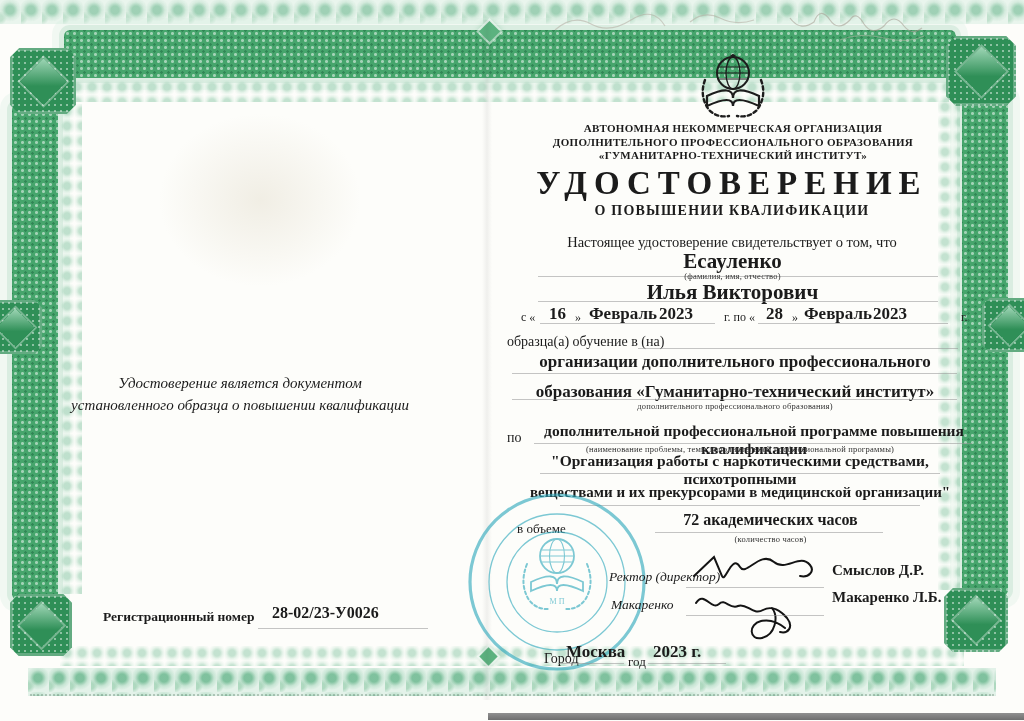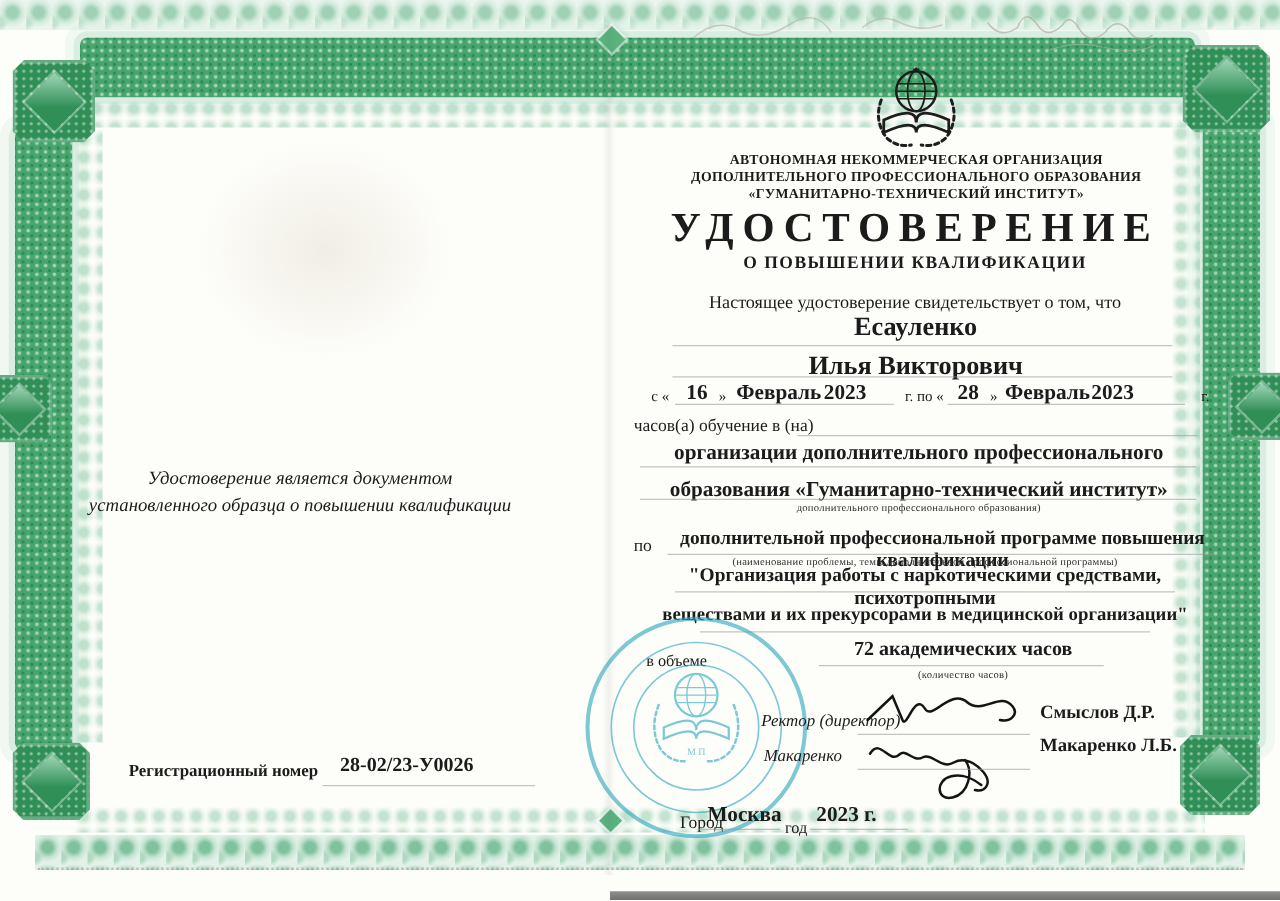--- a/index.html
+++ b/index.html
@@ -96,38 +96,39 @@
     <div>«ГУМАНИТАРНО-ТЕХНИЧЕСКИЙ ИНСТИТУТ»</div>
   </div>
 
   <div class="abs c b" style="left:500px;top:165px;width:464px;font-size:33px;letter-spacing:7px;">УДОСТОВЕРЕНИЕ</div>
   <div class="abs c b" style="left:500px;top:203px;width:464px;font-size:14px;letter-spacing:1.2px;">О ПОВЫШЕНИИ КВАЛИФИКАЦИИ</div>
 
   <div class="abs c" style="left:500px;top:234px;width:464px;font-size:14.5px;">Настоящее удостоверение свидетельствует о том, что</div>
 
   <div class="abs c b" style="left:560px;top:249px;width:345px;font-size:21px;">Есауленко</div>
   <div class="abs line" style="left:538px;top:276px;width:400px;"></div>
+  <div class="abs c cap" style="left:560px;top:271px;width:345px;">(фамилия, имя, отчество)</div>
   <div class="abs c b" style="left:560px;top:280px;width:345px;font-size:21px;">Илья Викторович</div>
   <div class="abs line" style="left:538px;top:301px;width:400px;"></div>
 
   <span class="abs" style="left:521px;top:310px;font-size:12px;">с «</span>
   <span class="abs b" style="left:549px;top:304px;font-size:17px;">16</span>
   <span class="abs" style="left:575px;top:310px;font-size:12px;">»</span>
   <span class="abs b" style="left:589px;top:304px;font-size:17px;">Февраль</span>
   <span class="abs b" style="left:659px;top:304px;font-size:17px;">2023</span>
   <span class="abs" style="left:724px;top:310px;font-size:12px;">г. по «</span>
   <span class="abs b" style="left:766px;top:304px;font-size:17px;">28</span>
   <span class="abs" style="left:792px;top:310px;font-size:12px;">»</span>
   <span class="abs b" style="left:804px;top:304px;font-size:17px;">Февраль</span>
   <span class="abs b" style="left:873px;top:304px;font-size:17px;">2023</span>
   <span class="abs" style="left:961px;top:310px;font-size:12px;">г.</span>
   <div class="abs line" style="left:540px;top:323px;width:175px;"></div>
   <div class="abs line" style="left:758px;top:323px;width:190px;"></div>
 
-  <span class="abs" style="left:507px;top:334px;font-size:14px;">часов(а) обучение в (на)</span>
+  <span class="abs" style="left:507px;top:334px;font-size:14px;">образца(а) обучение в (на)</span>
   <div class="abs line" style="left:638px;top:348px;width:320px;"></div>
   <div class="abs c b" style="left:505px;top:352px;width:460px;font-size:17px;">организации дополнительного профессионального</div>
   <div class="abs line" style="left:512px;top:373px;width:445px;"></div>
   <div class="abs c b" style="left:505px;top:382px;width:460px;font-size:17px;">образования «Гуманитарно-технический институт»</div>
   <div class="abs line" style="left:512px;top:399px;width:445px;"></div>
   <div class="abs c cap" style="left:505px;top:401px;width:460px;">дополнительного профессионального образования)</div>
 
   <span class="abs" style="left:507px;top:430px;font-size:14px;">по</span>
   <div class="abs c b" style="left:528px;top:422px;width:452px;font-size:15.5px;">дополнительной профессиональной программе повышения квалификации</div>
   <div class="abs line" style="left:534px;top:443px;width:438px;"></div>

